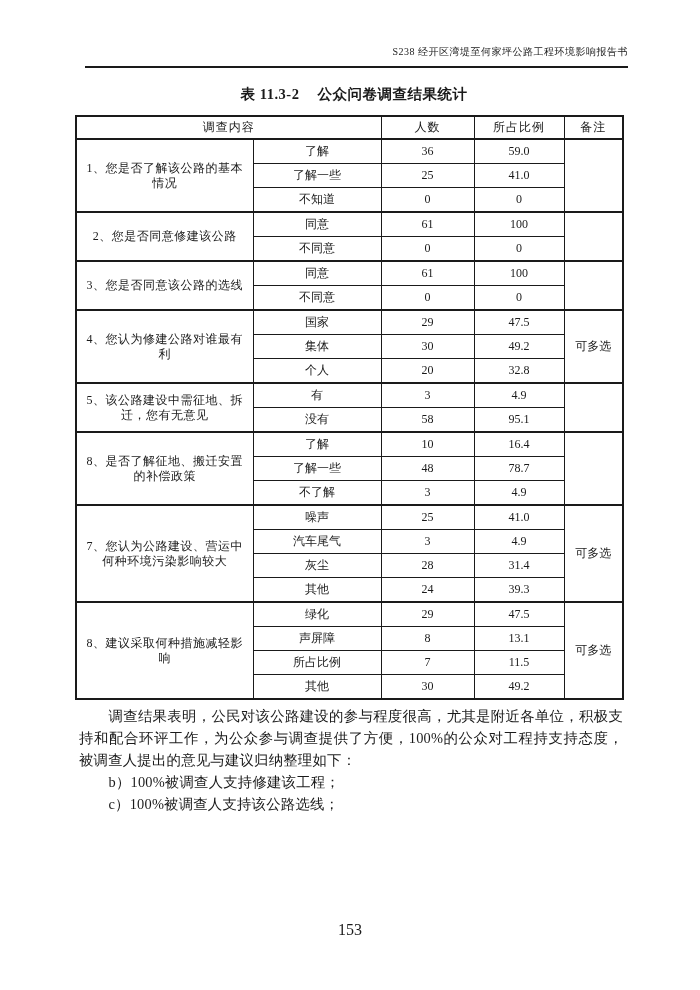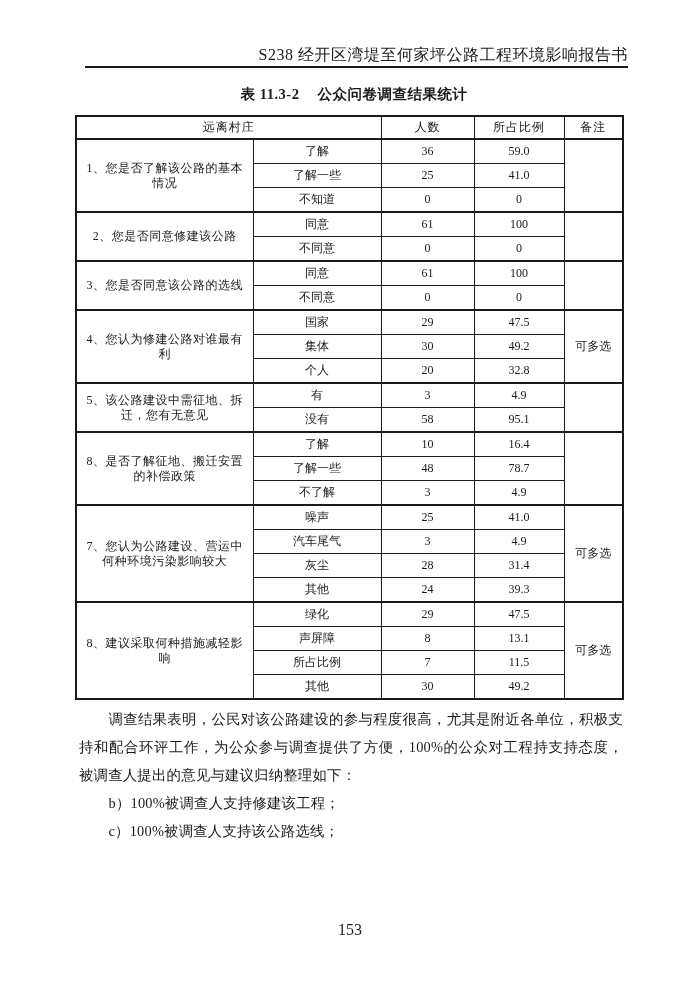--- a/index.html
+++ b/index.html
@@ -10,21 +10,21 @@
     margin: 0 auto;
     background: #ffffff;
     font-family: "Liberation Serif", "DejaVu Serif", serif;
     color: #1a1a1a;
     overflow: hidden;
   }
   .running-head {
     position: absolute;
     top: 45px;
     right: 72px;
-    font-size: 16px;
+    font-size: 10px;
     letter-spacing: 0.5px;
     white-space: nowrap;
   }
   .head-rule {
     position: absolute;
     top: 66px;
     left: 85px;
     width: 543px;
     height: 2px;
     background: #1a1a1a;
@@ -66,21 +66,21 @@
   }
   .survey-table tbody td { height: 23px; }
   .survey-table tr.group-start td { border-top-width: 2px; }
   .survey-table td.q-cell { letter-spacing: 0.5px; margin-top: 43px; }
   .body-text {
     position: absolute;
     top: 705px;
     left: 79px;
     width: 544px;
     font-size: 14.4px;
-    line-height: 28px;
+    line-height: 22px;
     text-align: justify;
     letter-spacing: 0.2px;
   }
   .body-text p { margin: 0; text-indent: 2.05em; }
   .page-number {
     position: absolute;
     top: 921px;
     left: 0;
     width: 700px;
     text-align: center;
@@ -103,21 +103,21 @@
   <table class="survey-table">
     <colgroup>
       <col style="width:177px">
       <col style="width:128px">
       <col style="width:93px">
       <col style="width:90px">
       <col style="width:59px">
     </colgroup>
     <thead>
       <tr>
-        <th colspan="2">远离村庄</th>
+        <th colspan="2">调查内容</th>
         <th>人数</th>
         <th>所占比例</th>
         <th>备注</th>
       </tr>
     </thead>
     <tbody id="table-body">
         <tr class="group-start">
           <td class="q-cell" rowspan="3">1、您是否了解该公路的基本情况</td>
           <td class="option-cell">了解</td>
           <td class="count-cell">36</td>

